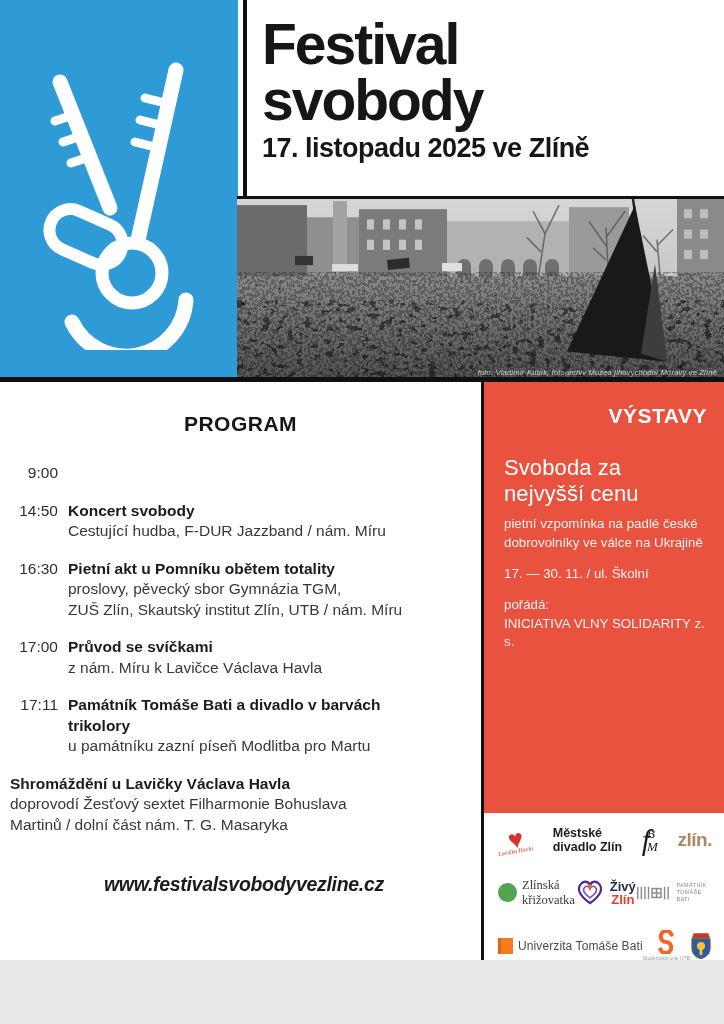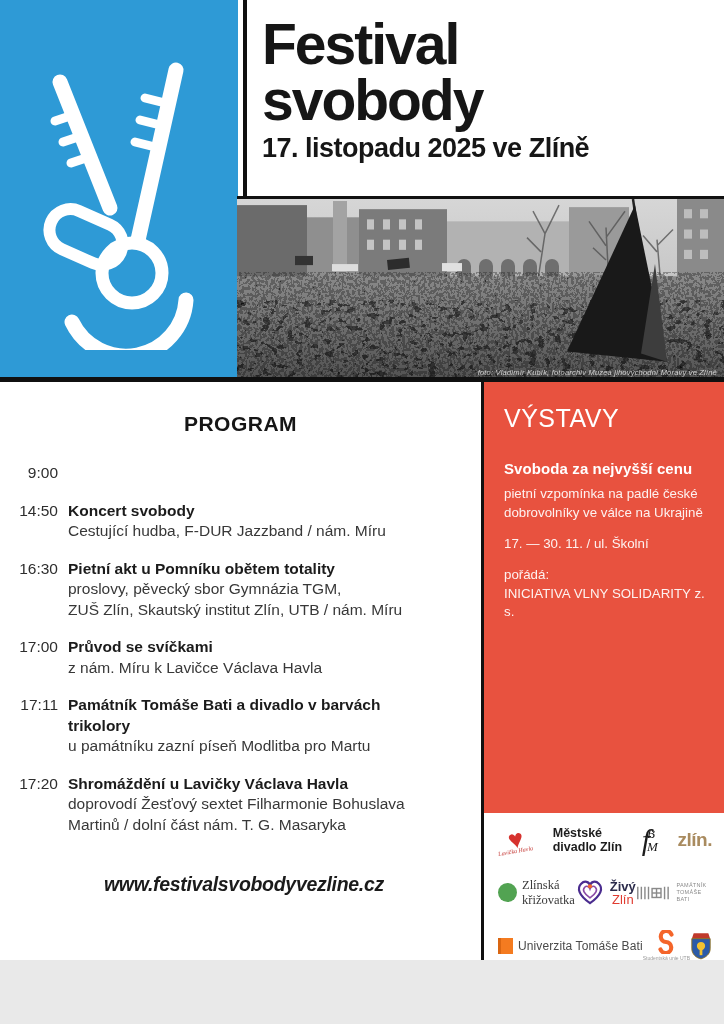--- a/index.html
+++ b/index.html
@@ -28,44 +28,44 @@
   .pg-time{width:58px;text-align:right;font-size:15.5px;line-height:20.5px;color:#2e2e2e;flex:none;}
   .pg-body{margin-left:10px;width:362px;font-size:15.5px;line-height:20.5px;color:#383838;}
   .pg-title{font-weight:700;color:#1b1b1b;white-space:pre-line;}
   .pg-desc{white-space:pre-line;}
   .pg-flow{margin:0;white-space:pre-line;}
   .pg-flow b{font-weight:700;color:#1b1b1b;}
   .website{margin:38px 0 0 104px;font-size:19.5px;font-weight:800;font-style:italic;letter-spacing:-0.3px;color:#1b1b1b;}
   
   .rule-v-right{position:absolute;left:481px;top:382px;width:3px;height:630px;background:#101010;}
   .red-box{position:absolute;left:484px;top:382px;width:240px;height:431px;background:#E8523F;color:#fff;box-sizing:border-box;padding:22px 17px 0 20px;}
-  .xh-heading{text-align:left;font-size:25px;font-weight:400;letter-spacing:0.5px;}
+  .xh-heading{text-align:right;font-size:21px;font-weight:700;letter-spacing:0.5px;}
   .xh-sec1{margin-top:27px;}
   .xh-sec2{margin-top:44px;}
-  .xh-title{font-size:15px;font-weight:700;letter-spacing:0.1px;}
+  .xh-title{font-size:22px;font-weight:400;letter-spacing:0.1px;}
   .xh-desc,.xh-date,.xh-org{font-size:13.3px;line-height:1.42;color:rgba(255,255,255,0.92);white-space:pre-line;}
   .xh-desc{margin-top:8px;}
   .xh-date{margin-top:12px;}
   .xh-org{margin-top:12px;}
   
   .logos{position:absolute;left:484px;top:813px;width:240px;height:211px;box-sizing:border-box;padding:12px 12px 6px 14px;display:flex;flex-direction:column;justify-content:space-between;}
   .lg-row{display:flex;align-items:center;justify-content:space-between;}
   .lg-item{display:flex;align-items:center;gap:5px;}
   .heart-red{font-size:26px;color:#D6322E;transform:rotate(-12deg);line-height:1;}
   .lavicka-script{font-size:6px;font-style:italic;color:#c2332f;transform:rotate(-10deg);margin-top:-4px;font-family:"Liberation Serif", serif;}
   .divadlo{font-size:12.5px;font-weight:800;line-height:1.12;color:#1c1c1c;white-space:pre-line;}
   .fbm{font-family:"Liberation Serif", serif;font-style:italic;display:flex;align-items:center;color:#1c1c1c;}
   .fbm-f{font-size:30px;line-height:1;}
   .fbm-bm{display:flex;flex-direction:column;font-size:13px;line-height:1;margin-left:-3px;}
   .zlin-dot{font-size:19px;font-weight:800;color:#A98B5F;letter-spacing:-0.5px;}
   .green-circle{width:19px;height:19px;border-radius:50%;background:#52A352;flex:none;}
   .krizovatka{font-family:"Liberation Serif", serif;font-size:12.5px;line-height:1.15;color:#3a3a3a;white-space:pre-line;}
   .zivy-text{display:flex;flex-direction:column;line-height:1;align-items:center;}
   .zivy-1{font-size:13px;font-weight:800;color:#2A2A4A;}
-  .zivy-2{font-size:13px;font-weight:400;color:#E03C31;}
+  .zivy-2{font-size:13px;font-weight:700;color:#E03C31;}
   .pamatnik-txt{font-size:5.5px;line-height:1.25;color:#8a8a8a;white-space:pre-line;letter-spacing:0.3px;}
   .book-icon{width:12px;height:16px;background:#F47B20;border-left:3px solid #d96612;flex:none;}
   .utb-txt{font-size:12px;color:#4a4a4a;letter-spacing:0.1px;}
   .sunie{display:flex;flex-direction:column;align-items:center;gap:1px;}
   .sunie-caption{font-size:5px;color:#999;}
   .supported{font-size:12.5px;color:#B9B9B9;}
   .simcar{display:flex;flex-direction:column;align-items:center;line-height:1;}
   .simcar-1{font-size:13px;font-weight:800;font-style:italic;color:#111;}
   .simcar-2{font-size:5.5px;background:#D42A1E;color:#fff;padding:0 3px;margin:1px 0;}
   .simcar-3{font-size:13px;font-weight:800;color:#111;}
@@ -228,21 +228,20 @@
       <div class="pg-item">
         <div class="pg-time">17:11</div>
         <div class="pg-body">
           <div class="pg-title">Památník Tomáše Bati a divadlo v barvách
 trikolory</div>
           <div class="pg-desc">u památníku zazní píseň Modlitba pro Martu</div>
         </div>
       </div>
 
       <div class="pg-item">
-        <div class="pg-time">17:20</div>
         <div class="pg-body">
           <div class="pg-title">Shromáždění u Lavičky Václava Havla</div>
           <div class="pg-desc">doprovodí Žesťový sextet Filharmonie Bohuslava
 Martinů / dolní část nám. T. G. Masaryka</div>
         </div>
       </div>
 
     </div>
     <div class="website">www.festivalsvobodyvezline.cz</div>
   </div>

